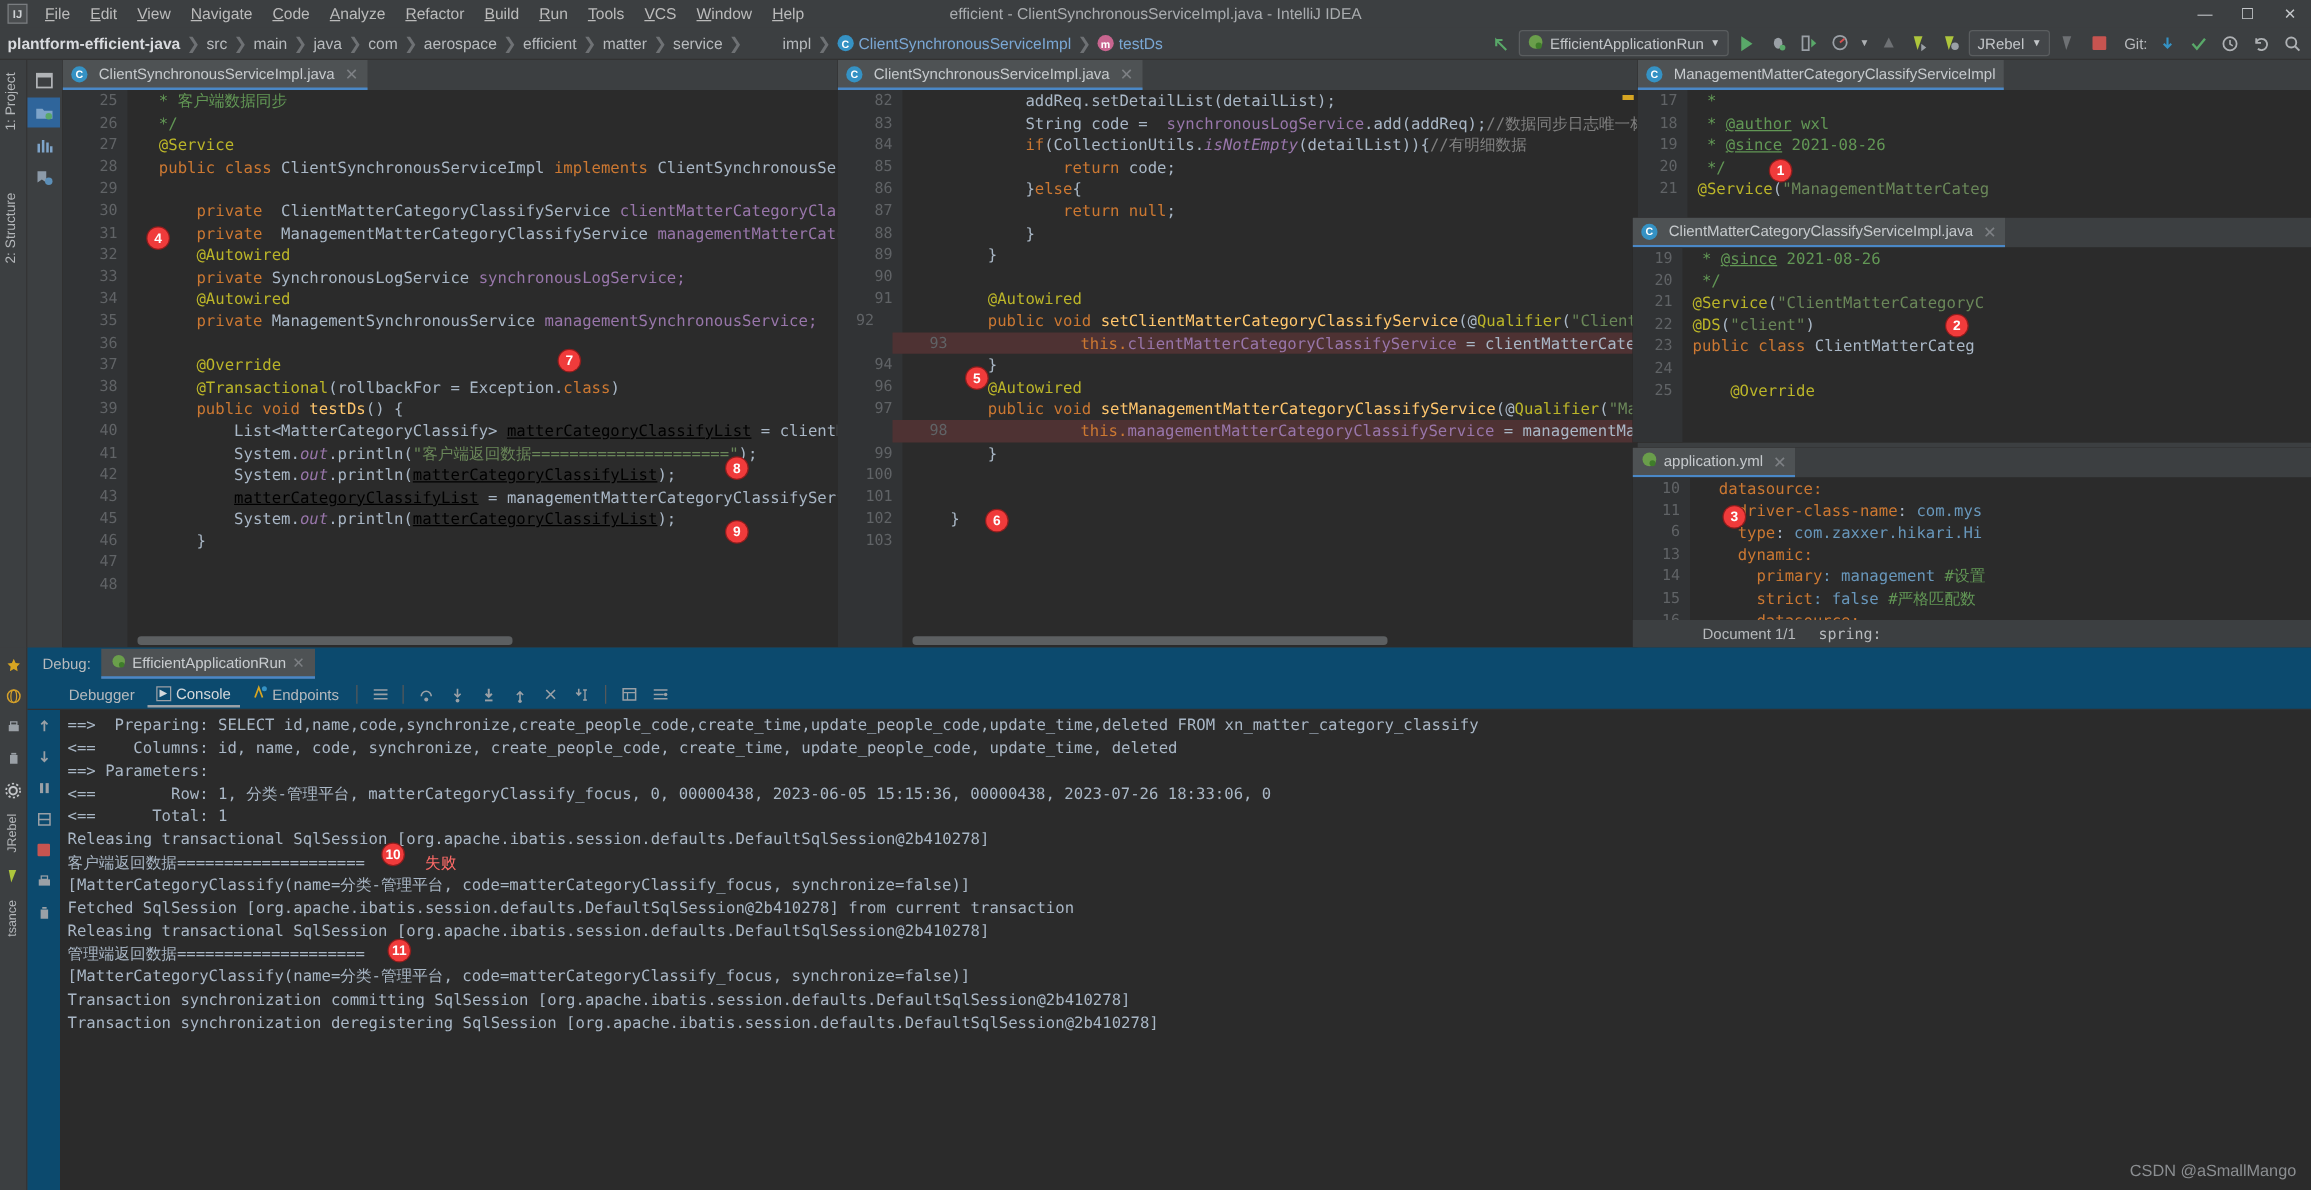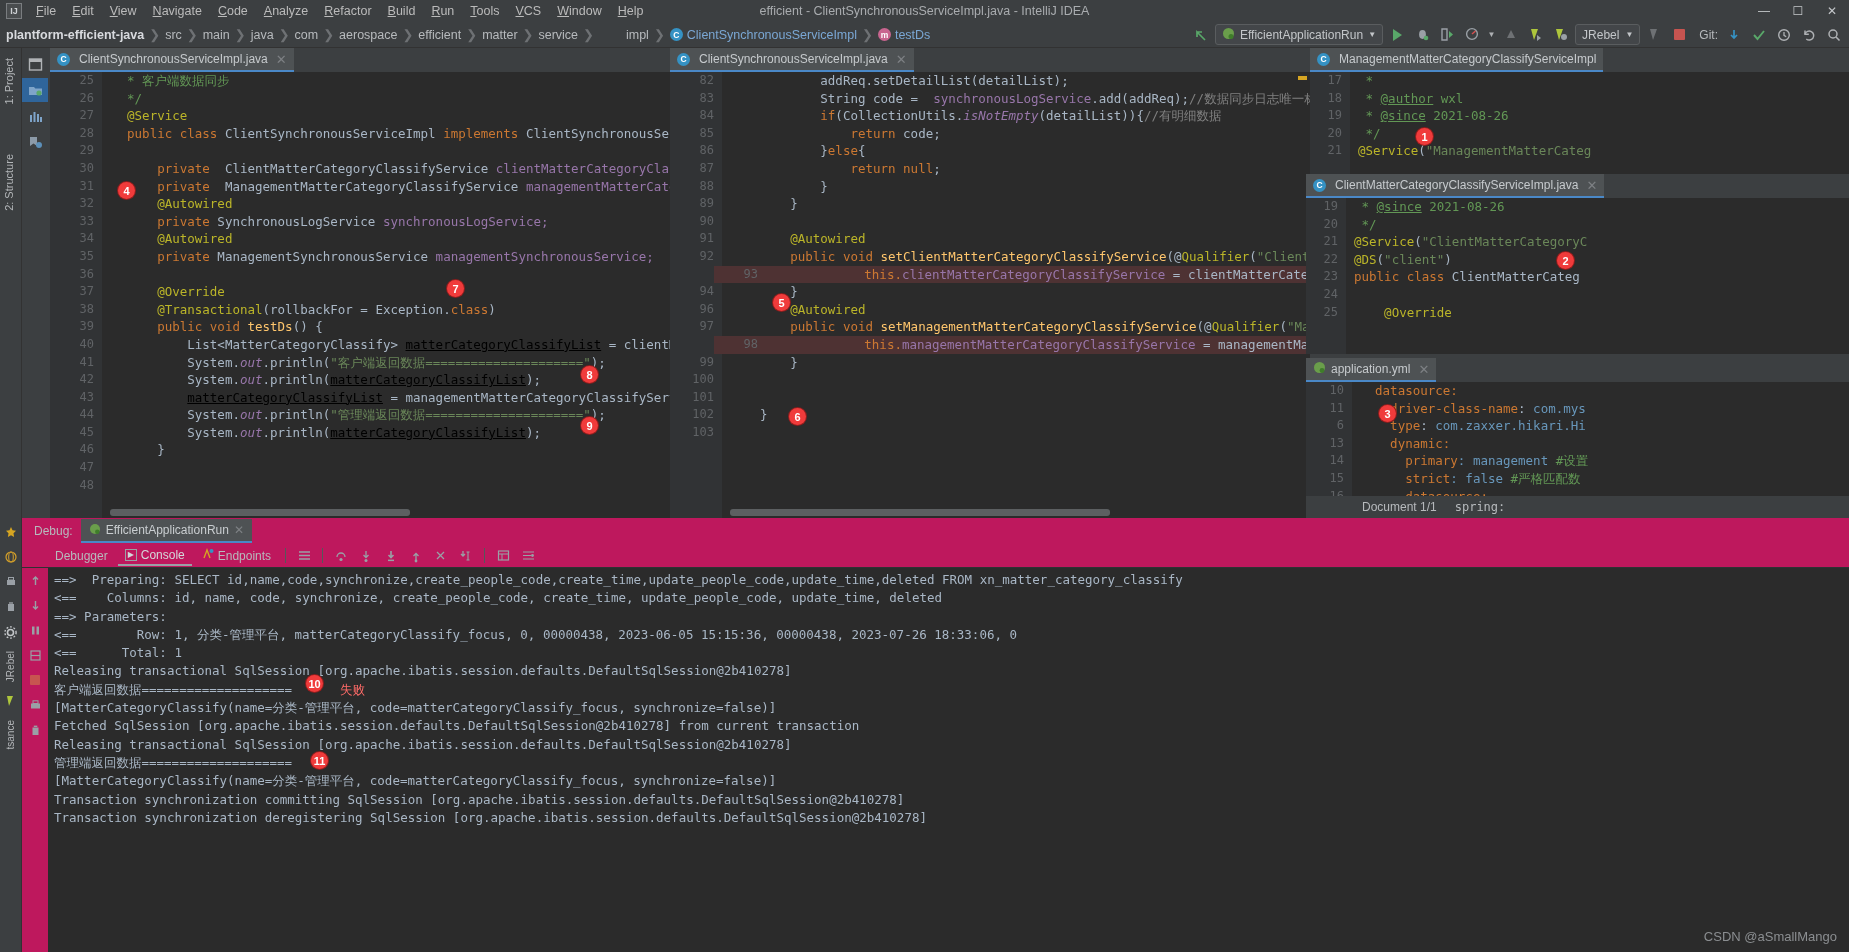--- a/index.html
+++ b/index.html
@@ -98,21 +98,21 @@
   .hl-err{background:#4e3233;margin-left:44px;}
 
   
   .badge{ position:absolute; width:17px;height:17px;border-radius:50%;
      background:#f03b3b; color:#fff; font-size:11px; font-weight:bold;
      display:flex;align-items:center;justify-content:center;
      box-shadow:0 0 0 1px #8f1d1d; z-index:40;}
 
   
   #debugpanel{ position:absolute; left:22px; top:470px; right:0; height:434px;
-     background:#be185d;}
+     background:#0c4a6e;}
   #dbg-head{ height:26px; display:flex; align-items:center; gap:8px;
      padding-left:12px; font-size:12px; color:#b7babd;}
   #dbg-tab{ display:flex;align-items:center;gap:5px; height:24px;
      padding:0 8px; background:#4e5254; border-bottom:2px solid #4a88c7;
      color:#c9cdd0; font-size:12px;}
   #dbg-toolbar{ height:24px; display:flex; align-items:center; gap:3px;
      padding-left:26px; border-bottom:1px solid #2f3133;}
   .dtab{ display:flex;align-items:center;gap:4px; padding:2px 7px;
      font-size:12px; color:#b7babd;}
   .dtab.sel{ color:#d4d8db; border-bottom:2px solid #9aa0a6;}
@@ -376,21 +376,20 @@
           <div class="ln mono"><span class="lnum mono" style="width: 44px;">34</span><span class="ltxt mono" style="left: 62px;"><span class="ann">      @Autowired</span></span></div>
           <div class="ln mono"><span class="lnum mono" style="width: 44px;">35</span><span class="ltxt mono" style="left: 62px;"><span class="kw">      private </span><span class="txt">ManagementSynchronousService </span><span class="fld">managementSynchronousService;</span></span></div>
           <div class="ln mono"><span class="lnum mono" style="width: 44px;">36</span><span class="ltxt mono" style="left: 62px;"></span></div>
           <div class="ln mono"><span class="lnum mono" style="width: 44px;">37</span><span class="ltxt mono" style="left: 62px;"><span class="ann">      @Override</span></span></div>
           <div class="ln mono"><span class="lnum mono" style="width: 44px;">38</span><span class="ltxt mono" style="left: 62px;"><span class="ann">      @Transactional</span><span class="txt">(rollbackFor = Exception.</span><span class="kw">class</span><span class="txt">)</span></span></div>
           <div class="ln mono"><span class="lnum mono" style="width: 44px;">39</span><span class="ltxt mono" style="left: 62px;"><span class="kw">      public void </span><span class="mth">testDs</span><span class="txt">() {</span></span></div>
           <div class="ln mono"><span class="lnum mono" style="width: 44px;">40</span><span class="ltxt mono" style="left: 62px;"><span class="txt">          List&lt;MatterCategoryClassify&gt; </span><span class="ul">matterCategoryClassifyList</span><span class="txt"> = clientMatterCatego</span></span></div>
           <div class="ln mono"><span class="lnum mono" style="width: 44px;">41</span><span class="ltxt mono" style="left: 62px;"><span class="txt">          System.</span><span class="stat">out</span><span class="txt">.println(</span><span class="str">"客户端返回数据====================="</span><span class="txt">);</span></span></div>
           <div class="ln mono"><span class="lnum mono" style="width: 44px;">42</span><span class="ltxt mono" style="left: 62px;"><span class="txt">          System.</span><span class="stat">out</span><span class="txt">.println(</span><span class="ul">matterCategoryClassifyList</span><span class="txt">);</span></span></div>
           <div class="ln mono"><span class="lnum mono" style="width: 44px;">43</span><span class="ltxt mono" style="left: 62px;"><span class="txt">          </span><span class="ul">matterCategoryClassifyList</span><span class="txt"> = managementMatterCategoryClassifyService.list();</span></span></div>
-          <div class="ln mono"><span class="lnum mono" style="width: 44px;">44</span><span class="ltxt mono" style="left: 62px;"><span class="txt">          System.</span><span class="stat">out</span><span class="txt">.println(</span><span class="str">"管理端返回数据====================="</span><span class="txt">);</span></span></div>
           <div class="ln mono"><span class="lnum mono" style="width: 44px;">45</span><span class="ltxt mono" style="left: 62px;"><span class="txt">          System.</span><span class="stat">out</span><span class="txt">.println(</span><span class="ul">matterCategoryClassifyList</span><span class="txt">);</span></span></div>
           <div class="ln mono"><span class="lnum mono" style="width: 44px;">46</span><span class="ltxt mono" style="left: 62px;"><span class="txt">      }</span></span></div>
           <div class="ln mono"><span class="lnum mono" style="width: 44px;">47</span><span class="ltxt mono" style="left: 62px;"></span></div>
           <div class="ln mono"><span class="lnum mono" style="width: 44px;">48</span><span class="ltxt mono" style="left: 62px;"></span></div>
         </div>
       <div class="hscroll" style="left:60px; bottom:2px; width:300px;"></div>
     </div>
   </div>
 
   <div class="pane" id="pane-mid" style="left:670px; top:0; width:640px; height:470px;">
@@ -407,21 +406,21 @@
           <div class="ln mono"><span class="lnum mono" style="width: 44px;">82</span><span class="ltxt mono" style="left: 60px;"><span class="txt">            addReq.setDetailList(detailList);</span></span></div>
           <div class="ln mono"><span class="lnum mono" style="width: 44px;">83</span><span class="ltxt mono" style="left: 60px;"><span class="txt">            String code =  </span><span class="fld">synchronousLogService</span><span class="txt">.add(addReq);</span><span class="cmt">//数据同步日志唯一标识</span></span></div>
           <div class="ln mono"><span class="lnum mono" style="width: 44px;">84</span><span class="ltxt mono" style="left: 60px;"><span class="kw">            if</span><span class="txt">(CollectionUtils.</span><span class="stat">isNotEmpty</span><span class="txt">(detailList)){</span><span class="cmt">//有明细数据</span></span></div>
           <div class="ln mono"><span class="lnum mono" style="width: 44px;">85</span><span class="ltxt mono" style="left: 60px;"><span class="kw">                return </span><span class="txt">code;</span></span></div>
           <div class="ln mono"><span class="lnum mono" style="width: 44px;">86</span><span class="ltxt mono" style="left: 60px;"><span class="txt">            }</span><span class="kw">else</span><span class="txt">{</span></span></div>
           <div class="ln mono"><span class="lnum mono" style="width: 44px;">87</span><span class="ltxt mono" style="left: 60px;"><span class="kw">                return null</span><span class="txt">;</span></span></div>
           <div class="ln mono"><span class="lnum mono" style="width: 44px;">88</span><span class="ltxt mono" style="left: 60px;"><span class="txt">            }</span></span></div>
           <div class="ln mono"><span class="lnum mono" style="width: 44px;">89</span><span class="ltxt mono" style="left: 60px;"><span class="txt">        }</span></span></div>
           <div class="ln mono"><span class="lnum mono" style="width: 44px;">90</span><span class="ltxt mono" style="left: 60px;"></span></div>
           <div class="ln mono"><span class="lnum mono" style="width: 44px;">91</span><span class="ltxt mono" style="left: 60px;"><span class="ann">        @Autowired</span></span></div>
-          <div class="ln mono"><span class="lnum mono" style="width: 44px;">92</span><span class="ltxt mono" style="left: 60px;"><span class="kw">        public void </span><span class="mth">setClientMatterCategoryClassifyService</span><span class="txt">(@</span><span class="ann">Qualifier</span><span class="txt">(</span><span class="str">"ClientMatterCatego</span></span></div>
+          <div class="ln mono"><span class="lnum mono" style="width: 44px; text-align: center;">92</span><span class="ltxt mono" style="left: 60px;"><span class="kw">        public void </span><span class="mth">setClientMatterCategoryClassifyService</span><span class="txt">(@</span><span class="ann">Qualifier</span><span class="txt">(</span><span class="str">"ClientMatterCatego</span></span></div>
           <div class="ln mono hl-err"><span class="lnum mono" style="width: 44px;">93</span><span class="ltxt mono" style="left: 60px;"><span class="kw">            this.</span><span class="fld">clientMatterCategoryClassifyService</span><span class="txt"> = clientMatterCategoryClassifyServic</span></span></div>
           <div class="ln mono"><span class="lnum mono" style="width: 44px;">94</span><span class="ltxt mono" style="left: 60px;"><span class="txt">        }</span></span></div>
           <div class="ln mono"><span class="lnum mono" style="width: 44px;">96</span><span class="ltxt mono" style="left: 60px;"><span class="ann">        @Autowired</span></span></div>
           <div class="ln mono"><span class="lnum mono" style="width: 44px;">97</span><span class="ltxt mono" style="left: 60px;"><span class="kw">        public void </span><span class="mth">setManagementMatterCategoryClassifyService</span><span class="txt">(@</span><span class="ann">Qualifier</span><span class="txt">(</span><span class="str">"ManagementMatt</span></span></div>
           <div class="ln mono hl-err"><span class="lnum mono" style="width: 44px;">98</span><span class="ltxt mono" style="left: 60px;"><span class="kw">            this.</span><span class="fld">managementMatterCategoryClassifyService</span><span class="txt"> = managementMatterCategoryClassi</span></span></div>
           <div class="ln mono"><span class="lnum mono" style="width: 44px;">99</span><span class="ltxt mono" style="left: 60px;"><span class="txt">        }</span></span></div>
           <div class="ln mono"><span class="lnum mono" style="width: 44px;">100</span><span class="ltxt mono" style="left: 60px;"></span></div>
           <div class="ln mono"><span class="lnum mono" style="width: 44px;">101</span><span class="ltxt mono" style="left: 60px;"></span></div>
           <div class="ln mono"><span class="lnum mono" style="width: 44px;">102</span><span class="ltxt mono" style="left: 60px;"><span class="txt">    }</span></span></div>
           <div class="ln mono"><span class="lnum mono" style="width: 44px;">103</span><span class="ltxt mono" style="left: 60px;"></span></div>

